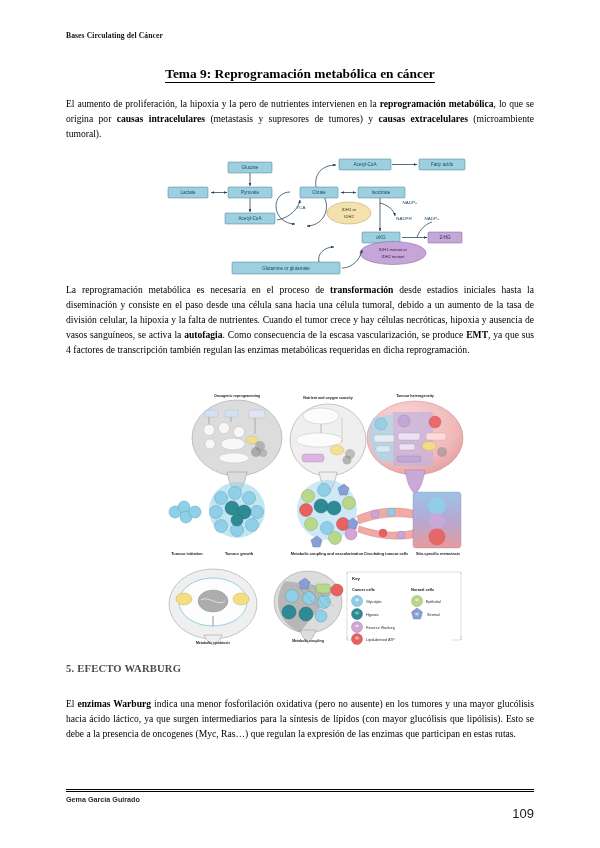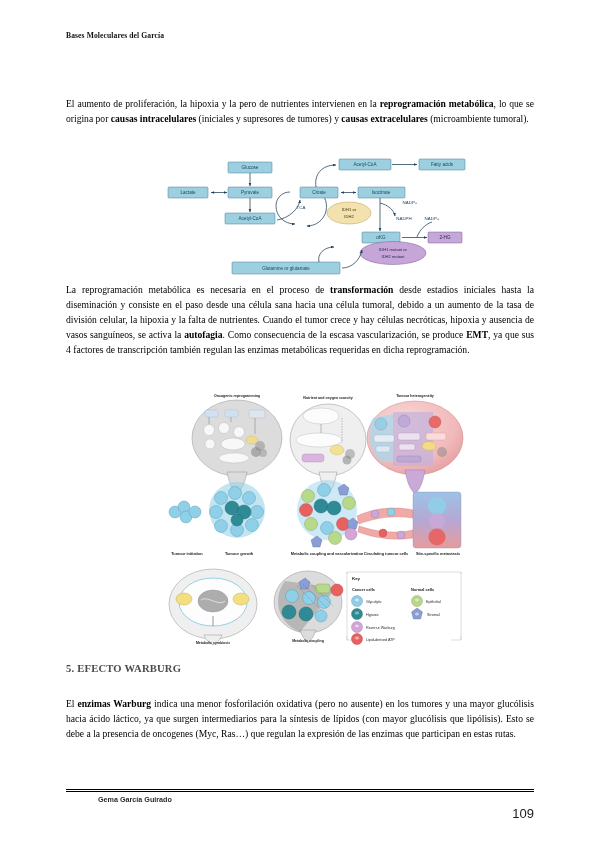--- a/index.html
+++ b/index.html
@@ -95,21 +95,20 @@
     height: 1.4px;
   }
   .footer-name {
     position: absolute;
     left: 0;
     top: 795px;
     font-size: 7.2px;
     font-family: "Liberation Sans", "DejaVu Sans", sans-serif;
     font-weight: bold;
     color: #2b2b2b;
-    margin-left: 32px;
   }
   .footer-page {
     position: absolute;
     right: 0;
     top: 806px;
     font-size: 13px;
     font-family: "Liberation Sans", "DejaVu Sans", sans-serif;
     color: #1a1a1a;
   }
 
@@ -187,25 +186,28 @@
     font-size: 3.7px;
     fill: #2a2a2a;
   }
 </style>
 </head>
 <body>
 
 <div class="page">
   <div class="content">
 
-    <div class="running-head">Bases Moleculares del García</div>
-
+    <div class="running-head">Bases Circulating del Cáncer</div>
+
+    <div class="doc-title">
+      <span>Tema 9: Reprogramación metabólica en cáncer</span>
+    </div>
 
     <div class="para" id="para-1">
-      <span>El aumento de proliferación, la hipoxia y la pero de nutrientes intervienen en la </span><b>reprogramación metabólica</b><span>, lo que se origina por </span><b>causas intracelulares</b><span> (iniciales y supresores de tumores) y </span><b>causas extracelulares</b><span> (microambiente tumoral).</span>
+      <span>El aumento de proliferación, la hipoxia y la pero de nutrientes intervienen en la </span><b>reprogramación metabólica</b><span>, lo que se origina por </span><b>causas intracelulares</b><span> (metastasis y supresores de tumores) y </span><b>causas extracelulares</b><span> (microambiente tumoral).</span>
     </div>
 
     <div class="fig-pathway">
       <svg width="302" height="122" viewBox="0 0 302 122" xmlns="http://www.w3.org/2000/svg">
         <defs>
           <marker id="ah" markerWidth="5" markerHeight="5" refX="4.2" refY="1.8" orient="auto" markerUnits="strokeWidth">
             <path d="M0,0 L4.4,1.8 L0,3.6 z" fill="#1d3f57"></path>
           </marker>
           <marker id="ahb" markerWidth="5" markerHeight="5" refX="0.3" refY="1.8" orient="auto" markerUnits="strokeWidth">
             <path d="M4.4,0 L0,1.8 L4.4,3.6 z" fill="#1d3f57"></path>

